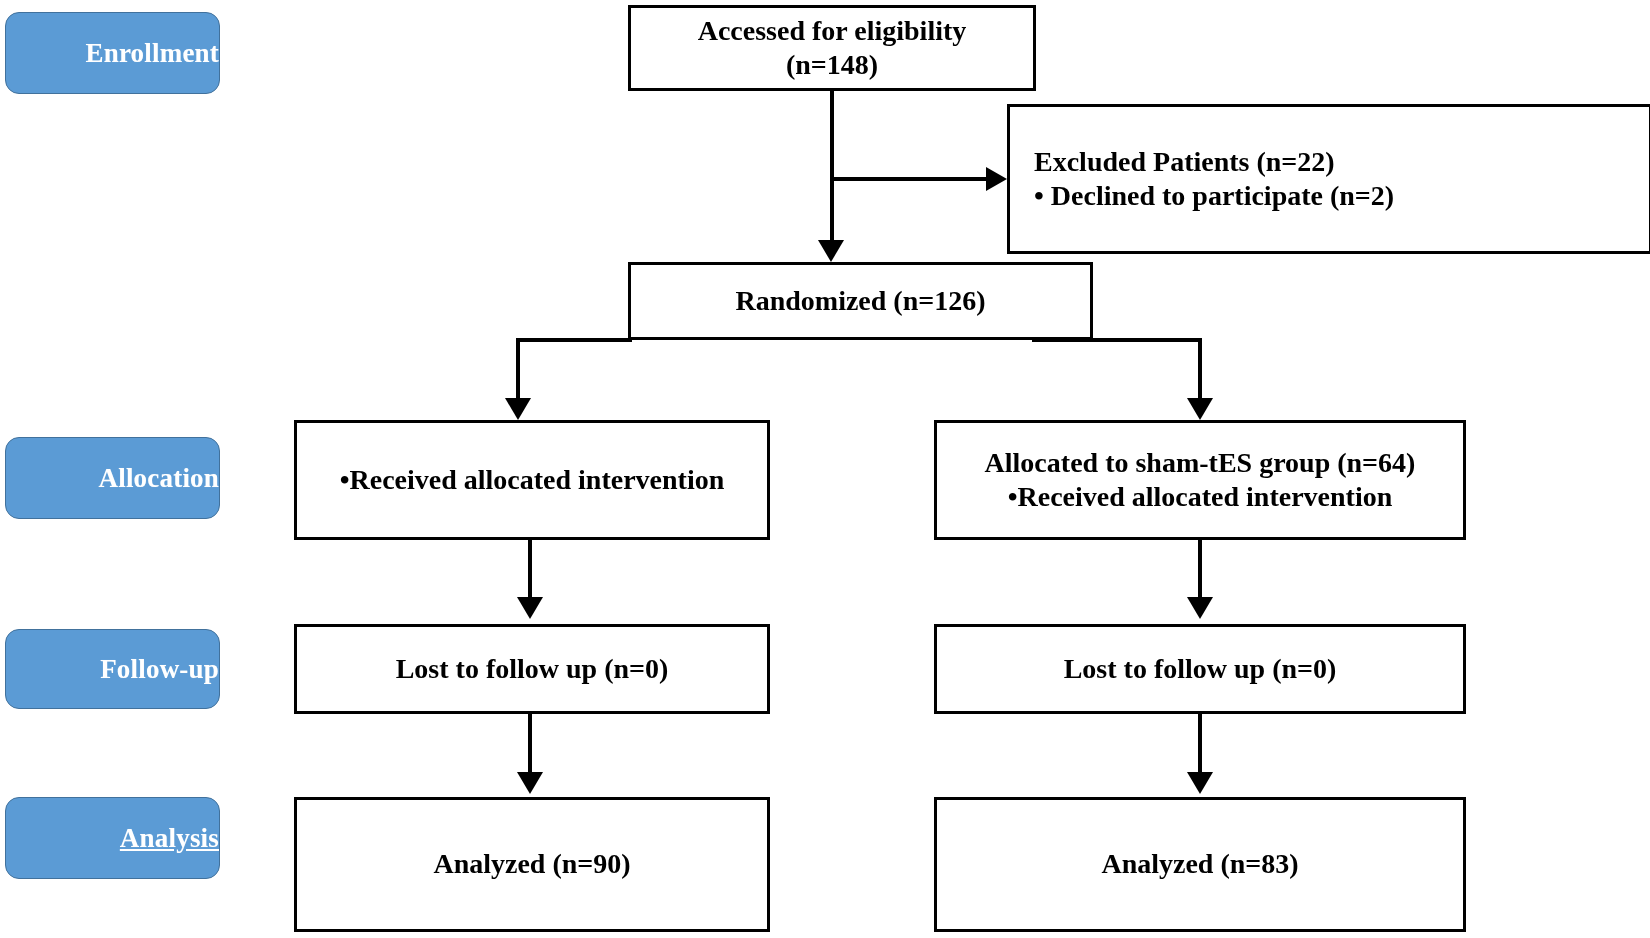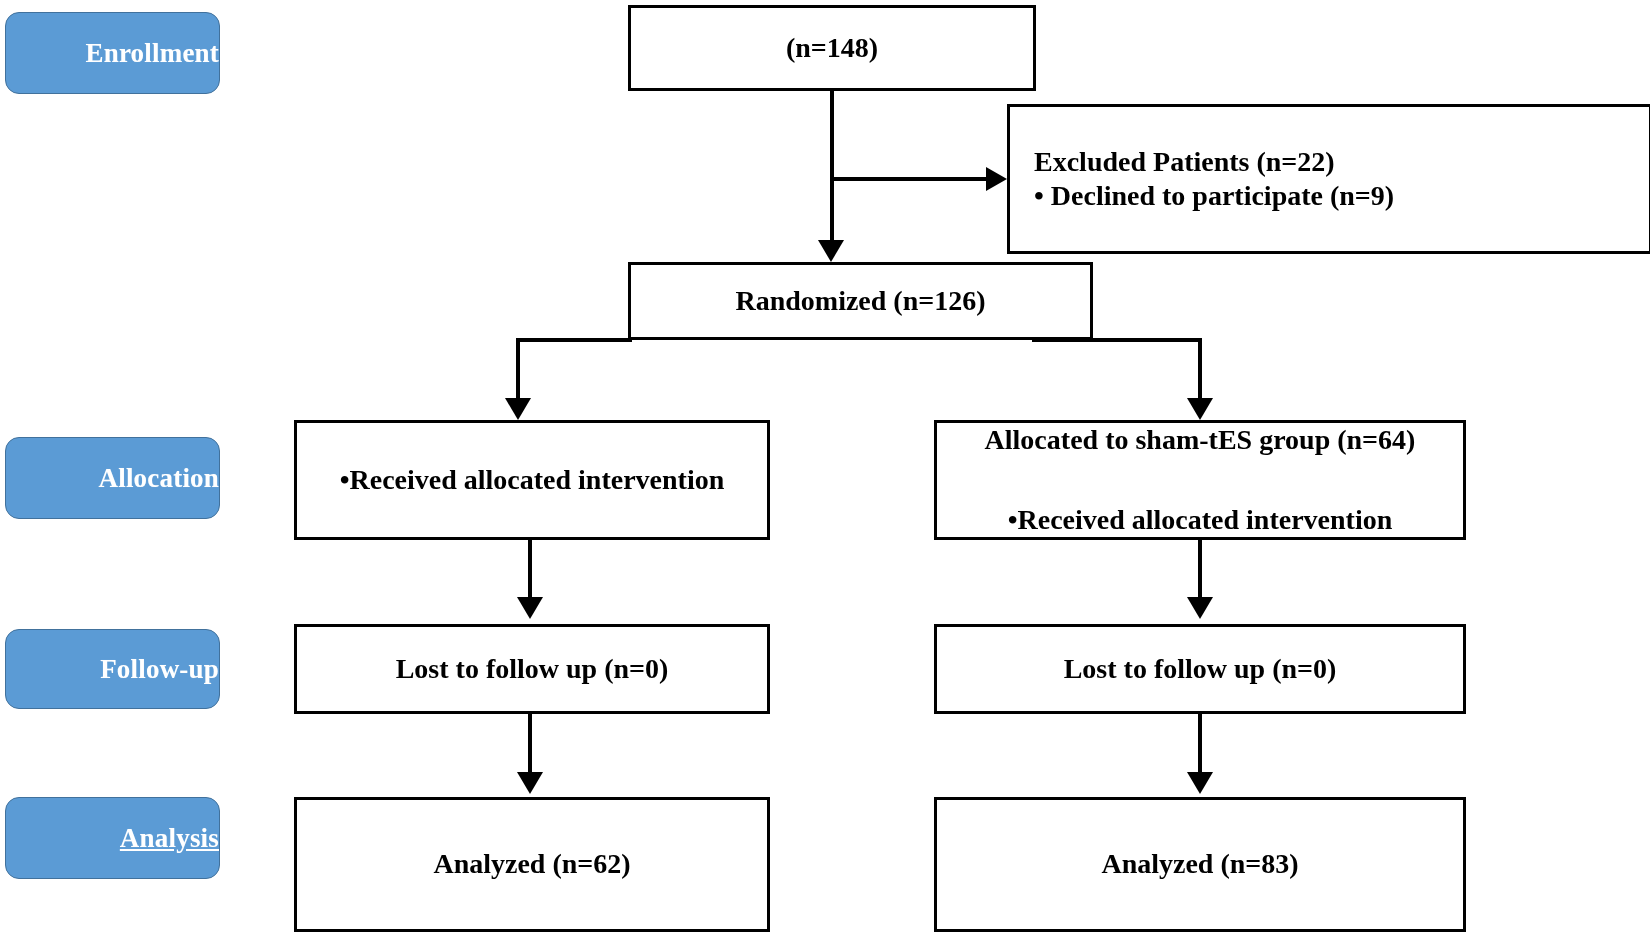--- a/index.html
+++ b/index.html
@@ -92,26 +92,27 @@
 
   <div class="stage-label" style="left:5px; top:437px; width:215px; height:82px;">
     <span>Allocation</span>
   </div>
 
   <div class="stage-label" style="left:5px; top:797px; width:215px; height:82px;text-decoration:underline;">
     <span>Analysis</span>
   </div>
 
   <div class="flow-box center" style="left:628px; top:5px; width:408px; height:86px;">
+    <div class="line">Accessed for eligibility</div>
     <div class="line">(n=148)</div>
   </div>
 
   <div class="flow-box left" style="left:1007px; top:104px; width:645px; height:150px;">
     <div class="bullet-line">Excluded Patients (n=22)</div>
-    <div class="bullet-line">• Declined to participate (n=9)</div>
+    <div class="bullet-line">• Declined to participate (n=2)</div>
   </div>
 
   <div class="vline" style="left:830px; top:91px; height:152px;"></div>
   <div class="hline" style="left:830px; top:177px; width:158px;"></div>
   <div class="arrow-right" style="left:986px; top:167px;"></div>
   <div class="arrow-down" style="left:818px; top:240px;"></div>
 
   <div class="flow-box center" style="left:628px; top:262px; width:465px; height:78px;">
     <div class="line">Randomized (n=126)</div>
   </div>
@@ -120,21 +121,21 @@
   <div class="hline" style="left:1032px; top:338px; width:170px;"></div>
   <div class="vline" style="left:516px; top:338px; height:66px;"></div>
   <div class="vline" style="left:1198px; top:338px; height:66px;"></div>
   <div class="arrow-down" style="left:505px; top:398px;"></div>
   <div class="arrow-down" style="left:1187px; top:398px;"></div>
 
   <div class="flow-box center" style="left:294px; top:420px; width:476px; height:120px;">
     <div class="line">•Received allocated intervention</div>
   </div>
 
-  <div class="flow-box center" style="left:934px; top:420px; width:532px; height:120px;justify-content:space-between;">
+  <div class="flow-box center" style="left:934px; top:420px; width:532px; height:120px;">
     <div class="line">Allocated to sham-tES group (n=64)</div>
     <div class="line">•Received allocated intervention</div>
   </div>
 
   <div class="vline" style="left:528px; top:540px; height:60px;"></div>
   <div class="arrow-down" style="left:517px; top:597px;"></div>
 
   <div class="vline" style="left:1198px; top:540px; height:60px;"></div>
   <div class="arrow-down" style="left:1187px; top:597px;"></div>
 
@@ -146,20 +147,20 @@
     <div class="line">Lost to follow up (n=0)</div>
   </div>
 
   <div class="vline" style="left:528px; top:714px; height:60px;"></div>
   <div class="arrow-down" style="left:517px; top:772px;"></div>
 
   <div class="vline" style="left:1198px; top:714px; height:60px;"></div>
   <div class="arrow-down" style="left:1187px; top:772px;"></div>
 
   <div class="flow-box center" style="left:294px; top:797px; width:476px; height:135px;">
-    <div class="line">Analyzed (n=62)</div>
+    <div class="line">Analyzed (n=90)</div>
   </div>
 
   <div class="flow-box center" style="left:934px; top:797px; width:532px; height:135px;">
     <div class="line">Analyzed (n=83)</div>
   </div>
 
 </div>
 
 </body></html>

